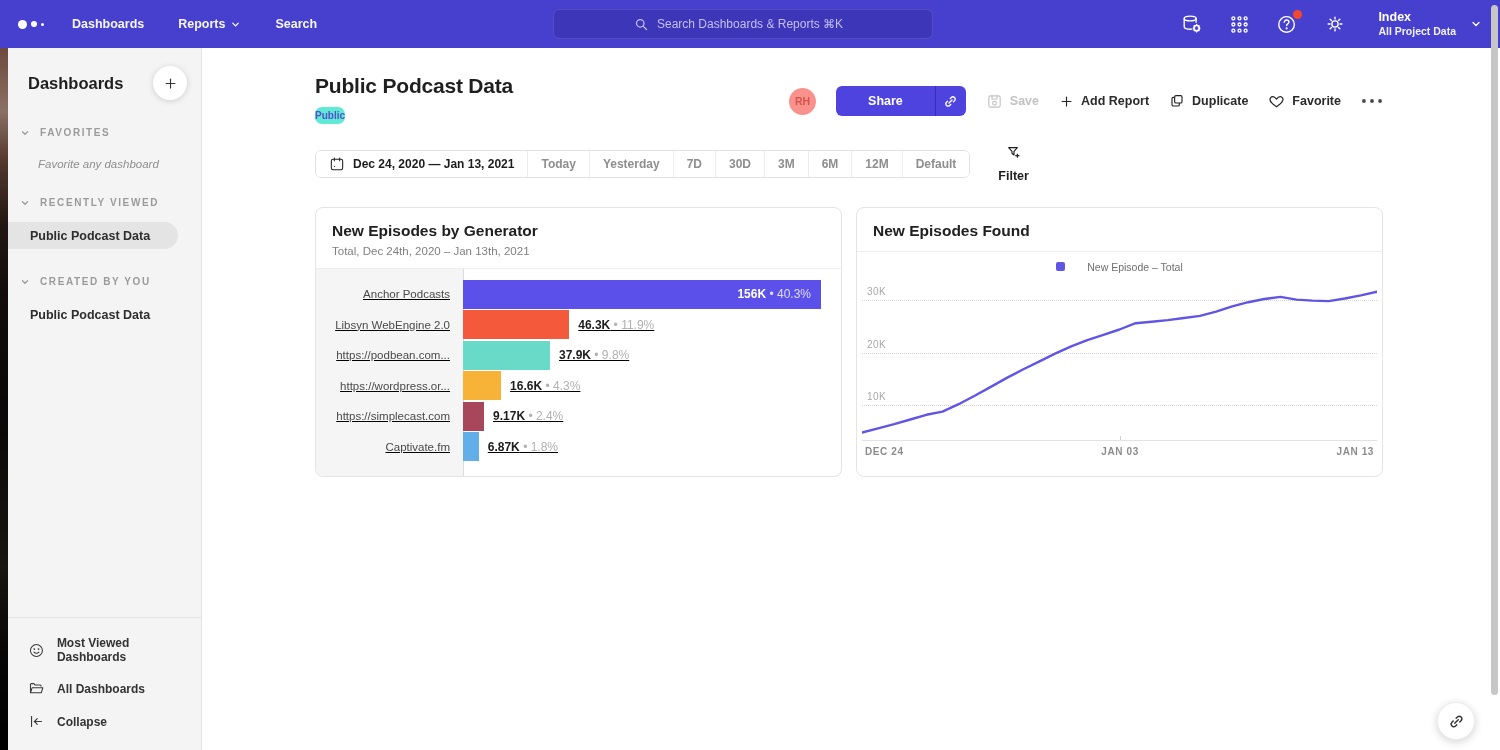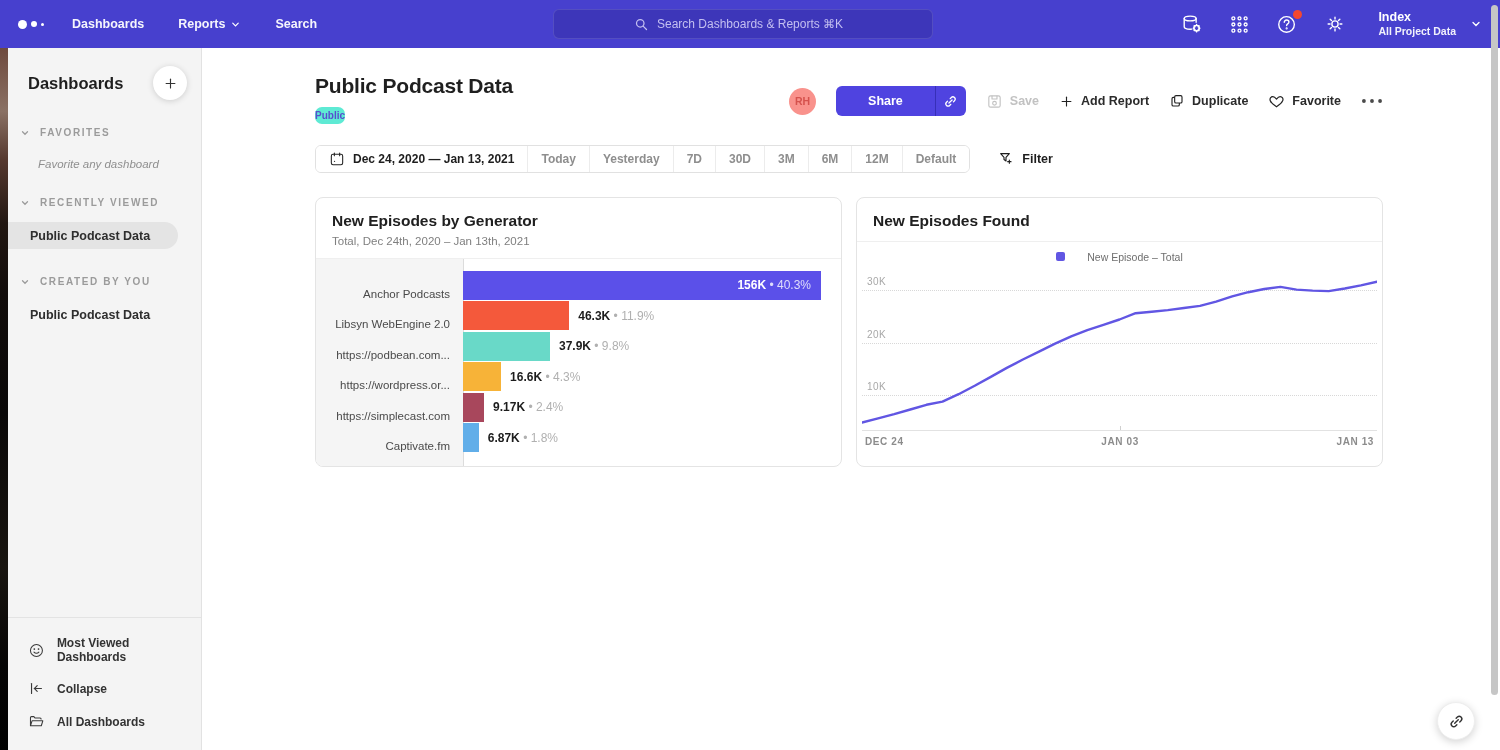--- a/index.html
+++ b/index.html
@@ -122,38 +122,38 @@
     overflow:hidden; background:#fff;
   }
   .seg {
     display:flex; align-items:center; padding:0 13px; font-size:12px;
     border:none; border-left:1px solid #ECECEC; background:#fff;
     color:#8E8E8E; font-weight:600; cursor:pointer; font-family:inherit;
   }
   .seg.date-range { gap:8px; color:#1E1E1E; font-weight:700; font-size:12px; border-left:none; }
   .filter-btn {
     display:flex; align-items:center; gap:8px; margin-left:28px; background:none;
-    border:none; font-size:12.5px; font-weight:700; color:#1E1E1E; cursor:pointer; font-family:inherit;
+    border:none; font-size:12.5px; font-weight:700; color:#1E1E1E; cursor:pointer; font-family:inherit;flex-direction:column;
   }
   
   .cards { display:flex; gap:14px; margin-top:24px; }
   .card {
     width:527px; height:270px; border:1px solid #E4E4E4; border-radius:8px;
     background:#fff; overflow:hidden;
   }
   .card-head { padding:14px 16px 11px 16px; border-bottom:1px solid #EFEFEF; }
   .card-title { font-size:15.5px; font-weight:700; color:#202020; }
   .card-sub { font-size:11.5px; color:#7F7F7F; margin-top:5px; }
   
   .bar-body { position:relative; height:207px; padding-top:10px; }
   .bar-body::before {
     content:""; position:absolute; left:0; top:0; bottom:0; width:147px;
     background:#F5F5F5; border-right:1px solid #DCDCDC;
   }
-  .bar-row { position:relative; display:flex; align-items:flex-end; height:30.5px; }
+  .bar-row { position:relative; display:flex; align-items:center; height:30.5px;text-decoration:underline; }
   .bar-label {
     width:147px; text-align:right; padding-right:13px; font-size:11.5px;
     color:#4A4A4A; white-space:nowrap; position:relative;
   }
   .bar-track { flex:1; display:flex; align-items:center; padding-right:20px; position:relative; }
   .bar-fill { height:29px; position:relative; flex-shrink:0; }
   .bar-value { margin-left:9px; font-size:12px; color:#1C1C1C; white-space:nowrap; }
   .bar-value b { font-weight:700; }
   .bar-value .pct { color:#B0B0B0; font-weight:500; }
   .bar-value.inside {
@@ -312,33 +312,33 @@
     <button class="foot-item">
       <svg width="17" height="17" viewBox="0 0 24 24" fill="none" stroke="#3A3A3A" stroke-width="1.5" stroke-linecap="round">
         <circle cx="12" cy="12" r="8.5"></circle>
           <circle cx="9" cy="10" r=".5" fill="#3A3A3A"></circle>
           <circle cx="15" cy="10" r=".5" fill="#3A3A3A"></circle>
           <path d="M8.5 14.2c.9 1.1 2.1 1.7 3.5 1.7s2.6-.6 3.5-1.7"></path>
       </svg>
       <span>Most Viewed Dashboards</span>
     </button>
     <button class="foot-item">
+      <svg width="17" height="17" viewBox="0 0 24 24" fill="none" stroke="#3A3A3A" stroke-width="1.5" stroke-linejoin="round">
+        <path d="M3.5 18V6.5c0-.8.6-1.4 1.4-1.4h3.4l1.8 2h7c.8 0 1.4.6 1.4 1.4V9"></path>
+        <path d="M3.5 18l2.2-7h15.2l-2.1 7z"></path>
+      </svg>
+      <span>All Dashboards</span>
+    </button>
+    <button class="foot-item">
       <svg width="17" height="17" viewBox="0 0 24 24" fill="none" stroke="#3A3A3A" stroke-width="1.6" stroke-linecap="round">
         <line x1="5" y1="5" x2="5" y2="19"></line>
           <line x1="19" y1="12" x2="9" y2="12"></line>
           <polyline points="13,8 9,12 13,16"></polyline>
       </svg>
       <span>Collapse</span>
-    </button>
-    <button class="foot-item">
-      <svg width="17" height="17" viewBox="0 0 24 24" fill="none" stroke="#3A3A3A" stroke-width="1.5" stroke-linejoin="round">
-        <path d="M3.5 18V6.5c0-.8.6-1.4 1.4-1.4h3.4l1.8 2h7c.8 0 1.4.6 1.4 1.4V9"></path>
-        <path d="M3.5 18l2.2-7h15.2l-2.1 7z"></path>
-      </svg>
-      <span>All Dashboards</span>
     </button>
   </div>
 </aside>
 
 <main class="main">
   <div class="main-inner">
 
     <div class="page-head">
       <div>
         <h1 class="page-title">Public Podcast Data</h1>

